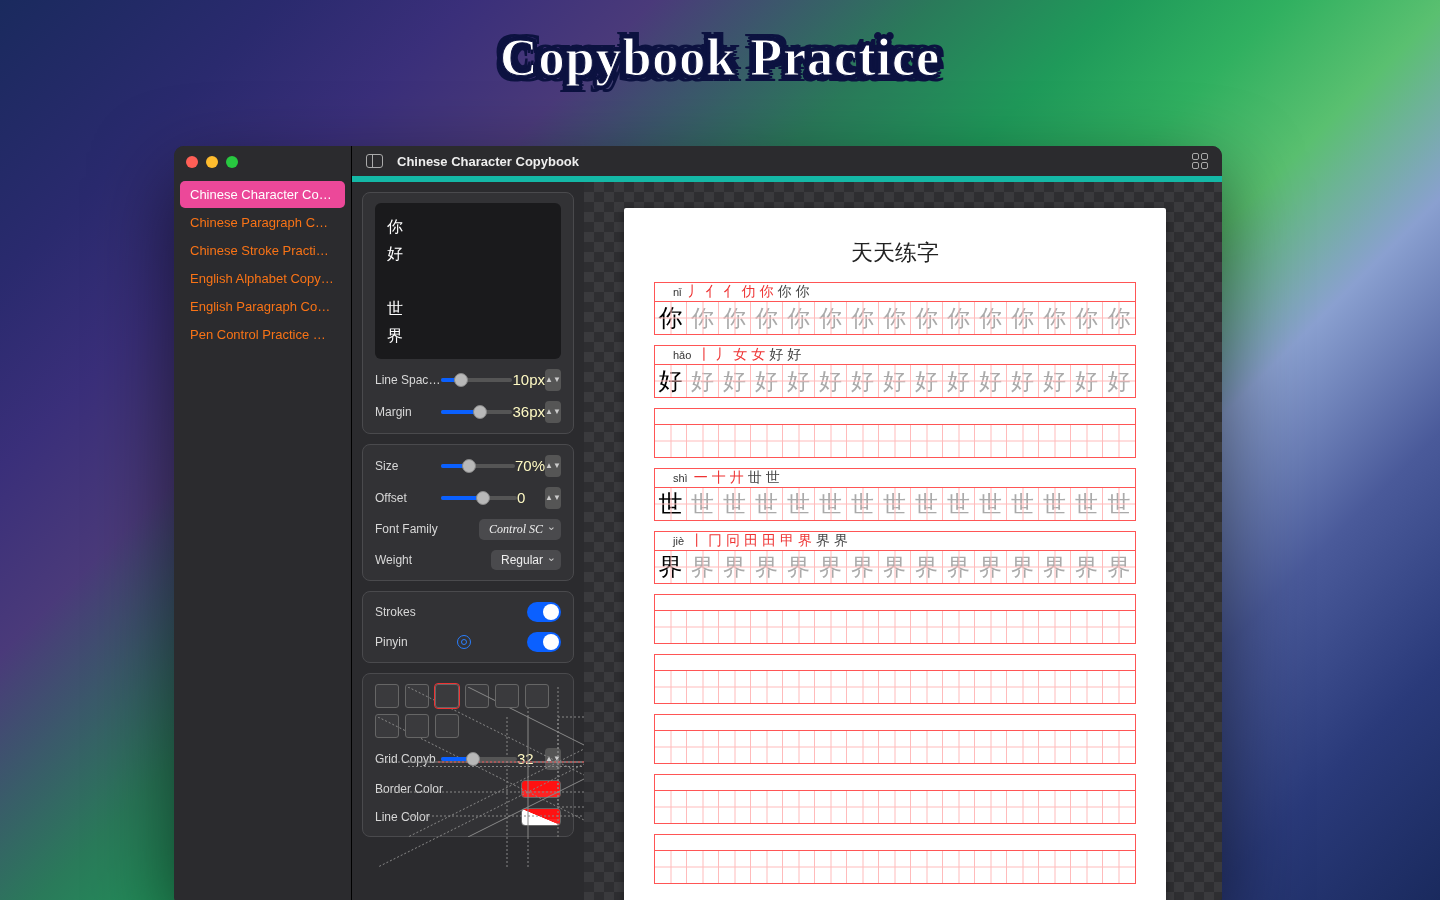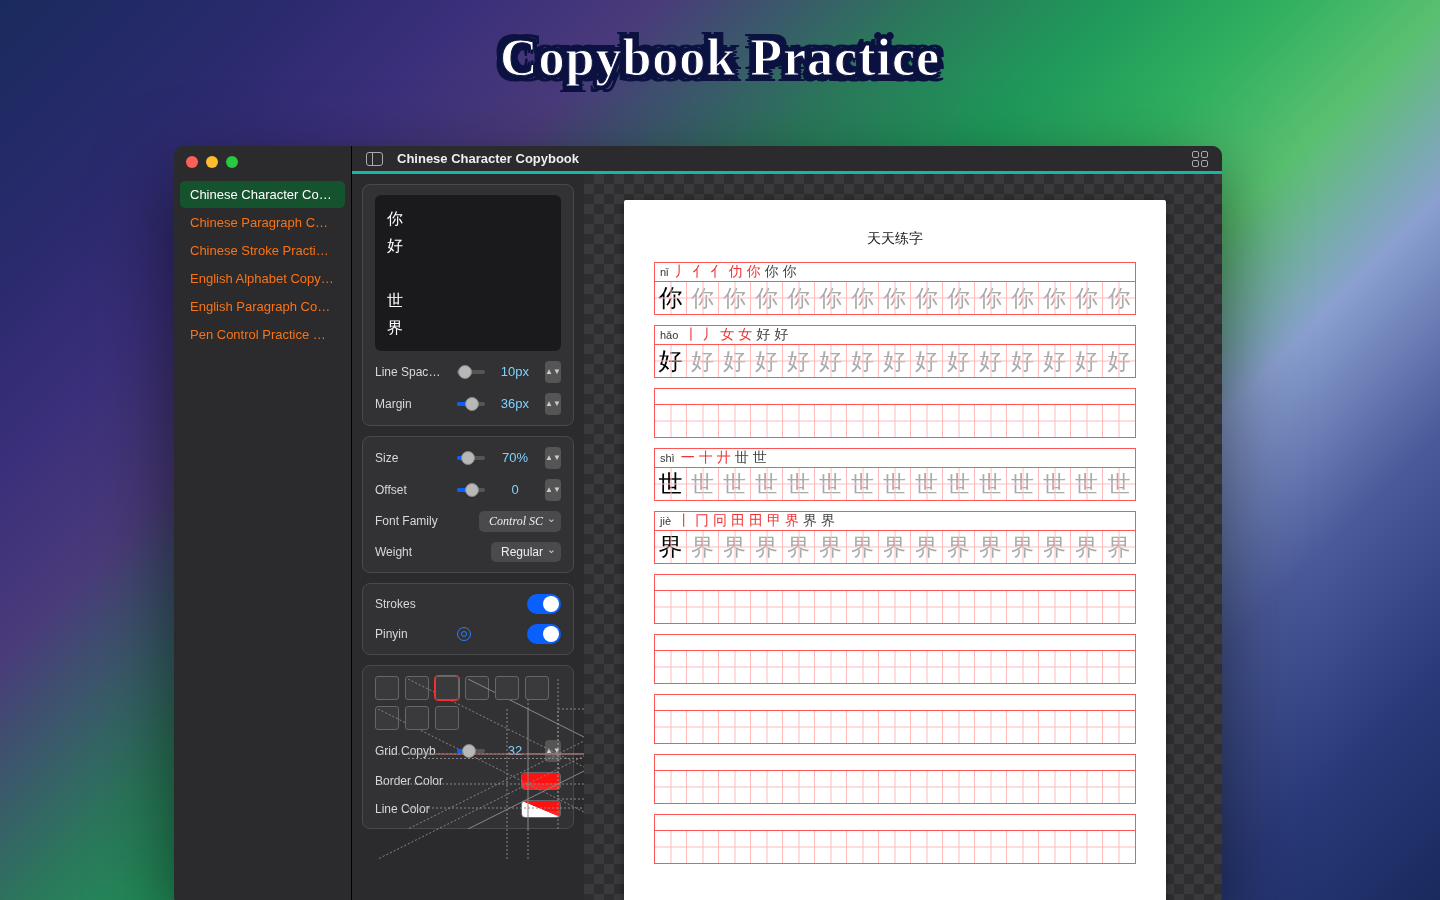--- a/index.html
+++ b/index.html
@@ -60,31 +60,31 @@
   .traffic { display:flex; gap:8px; padding: 0 0 12px 12px; }
   .traffic span { width:12px; height:12px; border-radius:50%; display:inline-block; }
   .tl-r{background:#ff5f57;} .tl-y{background:#febc2e;} .tl-g{background:#28c840;}
   .master-item {
     color:#f97316; font-size:13px;
     padding:6px 10px; margin:1px 6px;
     border-radius:5px;
     white-space:nowrap; overflow:hidden; text-overflow:ellipsis;
     cursor:pointer;
   }
-  .master-item.sel { background:#14532d; color:#fff; }
+  .master-item.sel { background:#ec4899; color:#fff; }
 
   
   .detail {
     flex:1; display:flex; flex-direction:column;
     background:#2b2b2e;
   }
   .titlebar {
-    height:28px; display:flex; align-items:center;
+    height:36px; display:flex; align-items:center;
     padding:0 14px; color:#eee; font-size:13px; font-weight:600;
-    border-bottom:3px solid #14b8a6;
+    border-bottom:6px solid #14b8a6;
     justify-content:space-between;
   }
   .titlebar .sidebar-ico {
     width:17px;height:14px;border:1.3px solid #aaa;border-radius:3px;
     margin-right:14px; position:relative;
   }
   .titlebar .sidebar-ico::before{
     content:""; position:absolute; left:5px; top:0; bottom:0; width:1.3px; background:#aaa;
   }
   .titlebar .grid-ico {
@@ -106,23 +106,23 @@
     background:#323235; border:1px solid #4a4a4d;
     border-radius:8px; padding:10px 12px;
     display:flex; flex-direction:column; gap:10px;
   }
   .char-input {
     background:#1a1a1c; border-radius:6px;
     min-height:136px; padding:10px 12px;
     font-size:16px; line-height:1.7; color:#fff;
     white-space:pre;
   }
-  .row { display:flex; align-items:center; gap:16px; }
+  .row { display:flex; align-items:center; gap:0; }
   .row .lbl { flex:0 0 66px; white-space:nowrap; overflow:hidden; text-overflow:ellipsis; }
-  .row .val { color:#7dd3fc; min-width:28px; text-align:center; font-size:13px;}
+  .row .val { color:#fef9c3; min-width:28px; text-align:left; font-size:15px;}
   .slider {
     flex:1; height:4px; border-radius:2px;
     background:#555; position:relative;
   }
   .slider .fill { position:absolute; left:0; top:0; bottom:0; background:#0a60ff; border-radius:2px;}
   .slider .knob {
     position:absolute; top:50%; transform:translate(-50%,-50%);
     width:14px;height:14px;border-radius:50%;
     background:#b8b8b8; border:1px solid #888;
   }
@@ -185,26 +185,26 @@
     padding:26px 0 0 40px;
   }
   .page {
     width:542px; min-height:720px;
     background:#fff; border-radius:2px;
     box-shadow:0 2px 8px rgba(0,0,0,.4);
     padding:30px 30px 20px;
     color:#222;
     font-family:"Songti SC","KaiTi","STKaiti",serif;
   }
-  .page-title { text-align:center; font-size:14px; margin-bottom:14px; font-family:"KaiTi","STKaiti",cursive;}
+  .page-title { text-align:center; font-size:22px; margin-bottom:14px; font-family:"KaiTi","STKaiti",cursive;}
   .char-block { margin-bottom:10px; }
   .pinyin-row {
     border:1px solid #f55; border-bottom:none;
     font:11px/16px sans-serif;
-    padding:1px 5px; color:#333;
+    padding:1px 18px; color:#333;
     display:flex; gap:6px;
   }
   .pinyin-row .strokes { display:flex; gap:4px; font-family:"KaiTi","STKaiti",cursive; font-size:14px; }
   .pinyin-row .strokes span { color:#e33; }
   .pinyin-row .strokes span.blk { color:#444; }
   .cells {
     border:1px solid #f55;
     display:grid;
     grid-template-columns: repeat(15, 1fr);
   }

